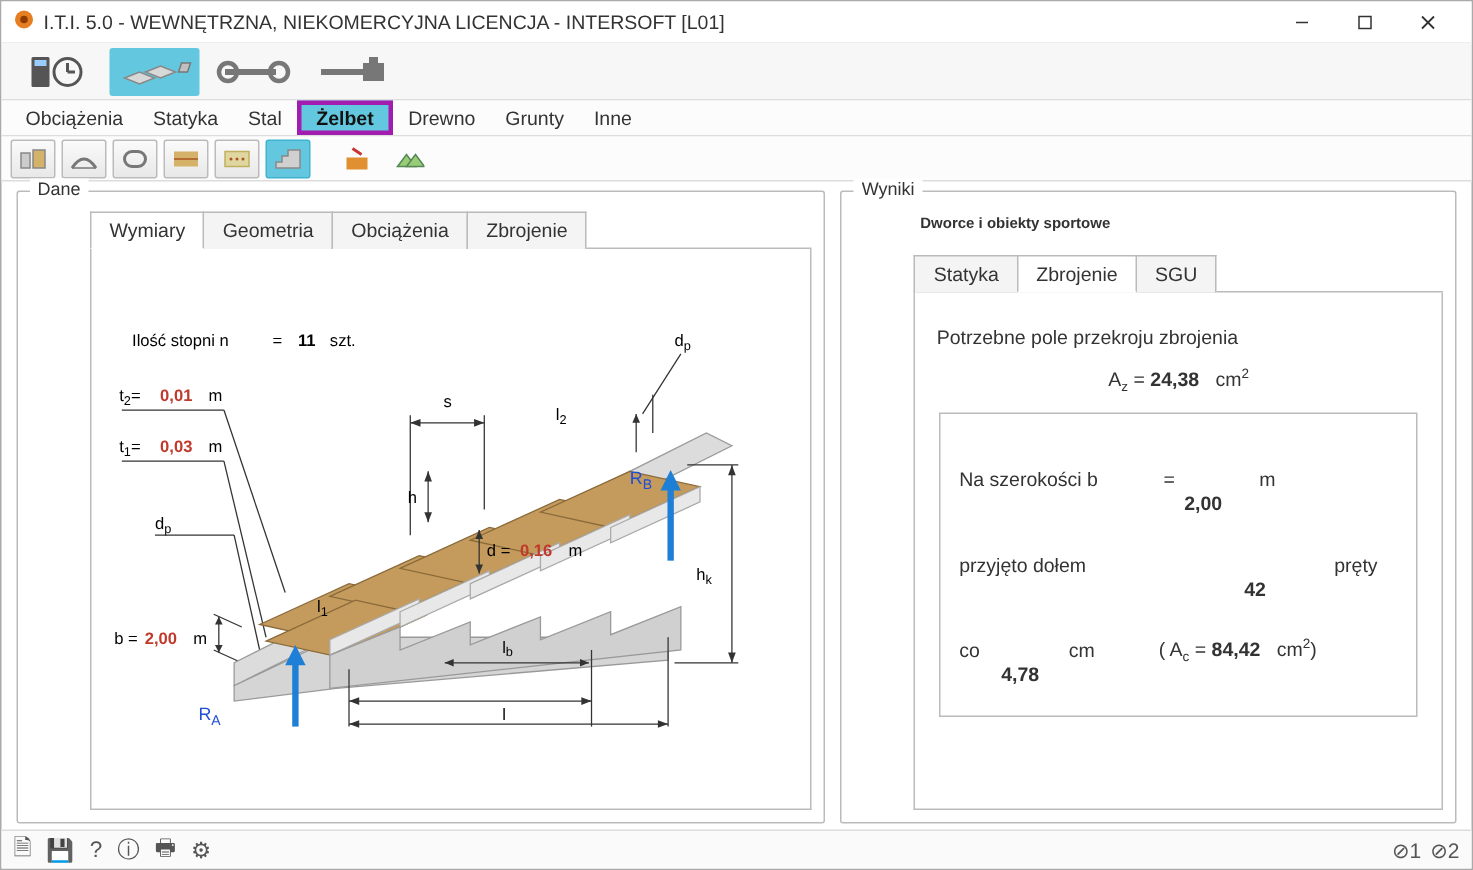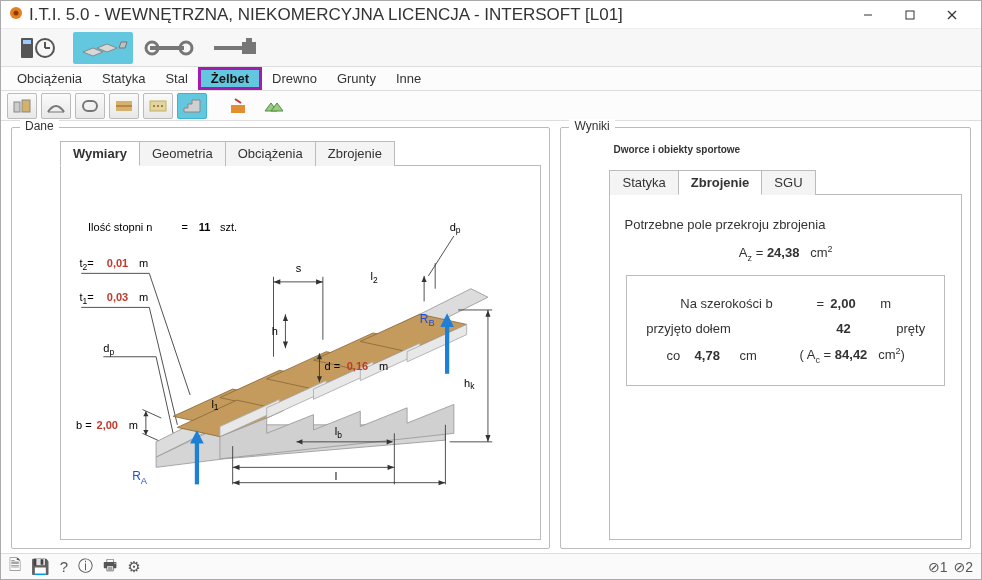--- a/index.html
+++ b/index.html
@@ -1,45 +1,45 @@
 <!DOCTYPE html>
 <html><head>
 <meta charset="utf-8">
 <style>
   * { box-sizing: border-box; font-family: Tahoma, Arial, sans-serif; }
   body { margin: 0; background: #fff; font-size: 12px; color: #333; }
   .window { width: 982px; height: 580px; border: 1px solid #aaa; display: flex; flex-direction: column; background: #fff; }
   .titlebar { height: 28px; background: #fff; border-bottom: 1px solid #eee; display: flex; align-items: center; padding: 0 8px; }
   .titlebar .icon { margin-right: 6px; }
-  .titlebar .title { flex: 1; font-size: 17px; color: #333; }
+  .titlebar .title { flex: 1; font-size: 13px; color: #333; }
   .win-btns { display: flex; gap: 0; }
   .win-btn { width: 42px; height: 26px; display: flex; align-items: center; justify-content: center; color: #333; cursor: pointer; }
   .big-toolbar { height: 38px; display: flex; align-items: center; padding: 0 6px; gap: 6px; background: #f7f7f7; border-bottom:1px solid #ddd; }
   .big-tool { width: 60px; height: 32px; display: flex; align-items: center; justify-content: center; border-radius: 2px; }
   .big-tool.active { background: #63c8df; }
   .menubar { height: 24px; display: flex; align-items: stretch; padding: 0 6px; gap: 0; border-bottom: 1px solid #ddd; background:#fcfcfc; }
   .menu-item { padding: 4px 10px; font-size: 13px; color: #333; display:flex; align-items:center; }
   .menu-item.active { background: #63c8df; border:3px solid #a21caf; font-weight:bold; color:#111; }
   .sub-toolbar { height: 30px; display:flex; align-items:center; padding:2px 6px; gap:4px; background:#fcfcfc; border-bottom:1px solid #ddd;}
   .sub-tool { width:30px; height:26px; border:1px solid #bbb; background:linear-gradient(#fafafa,#e8e8e8); display:flex; align-items:center; justify-content:center; border-radius:2px; font-size:14px;}
   .sub-tool.active { background:#63c8df; border-color:#3fb3cd; }
   .content { flex:1; display:flex; padding:6px 10px 4px 10px; gap:10px; min-height:0; }
   .panel { flex:1; border:1px solid #bbb; border-radius:2px; min-height:0; display:flex; flex-direction:column; position:relative;padding-left:40px; }
   .panel-title { position:absolute; top:-9px; left:8px; background:#fff; padding:0 5px; font-size:12px; color:#333; }
   .panel-body { padding:12px 8px 8px 8px; flex:1; min-height:0; display:flex; flex-direction:column;}
   .tabs { display:flex; border-bottom:1px solid #bbb; }
   .tab { padding:4px 12px; font-size:13px; border:1px solid #bbb; border-bottom:none; margin-right:-1px; background:#f4f4f4; position:relative; top:1px; }
-  .tab.active { background:#fff; border-bottom:1px solid #fff; font-weight:bold; z-index:2; }
+  .tab.active { background:#fff; border-bottom:1px solid #fff; font-weight:normal; z-index:2; }
   .tab-content { border:1px solid #bbb; border-top:none; flex:1; padding:10px; position:relative; overflow:hidden; min-height:0; }
   .wyniki-title { font-weight:bold; font-size:10px; margin:4px 0 8px 4px; }
   .results-inner .line { margin:12px 4px; font-size:13px; }
   .results-box { border:1px solid #bbb; padding:10px 12px; margin:10px 6px; }
-  .results-box .row { display:flex; align-items:center; margin:10px 0; font-size:13px;justify-content:center; }
+  .results-box .row { display:flex; align-items:center; margin:10px 0; font-size:13px; }
   .results-box .row .lbl { width:130px; }
-  .val-b { font-weight:bold; }
+  .val-b { font-weight:bold;margin-top:32px; }
   .diagram-svg { width:100%; height:100%; }
   .footer { height:26px; display:flex; align-items:center; padding:0 8px; gap:10px; border-top:1px solid #ddd; background:#fafafa;}
   .footer .right { margin-left:auto; font-size:14px; color:#555; display:flex; gap:6px; }
   .f-icon { font-size:15px; color:#555; cursor:pointer; }
   sub,sup { font-size:9px; }
 </style>
 </head>
 <body>
 
 <div class="window">

